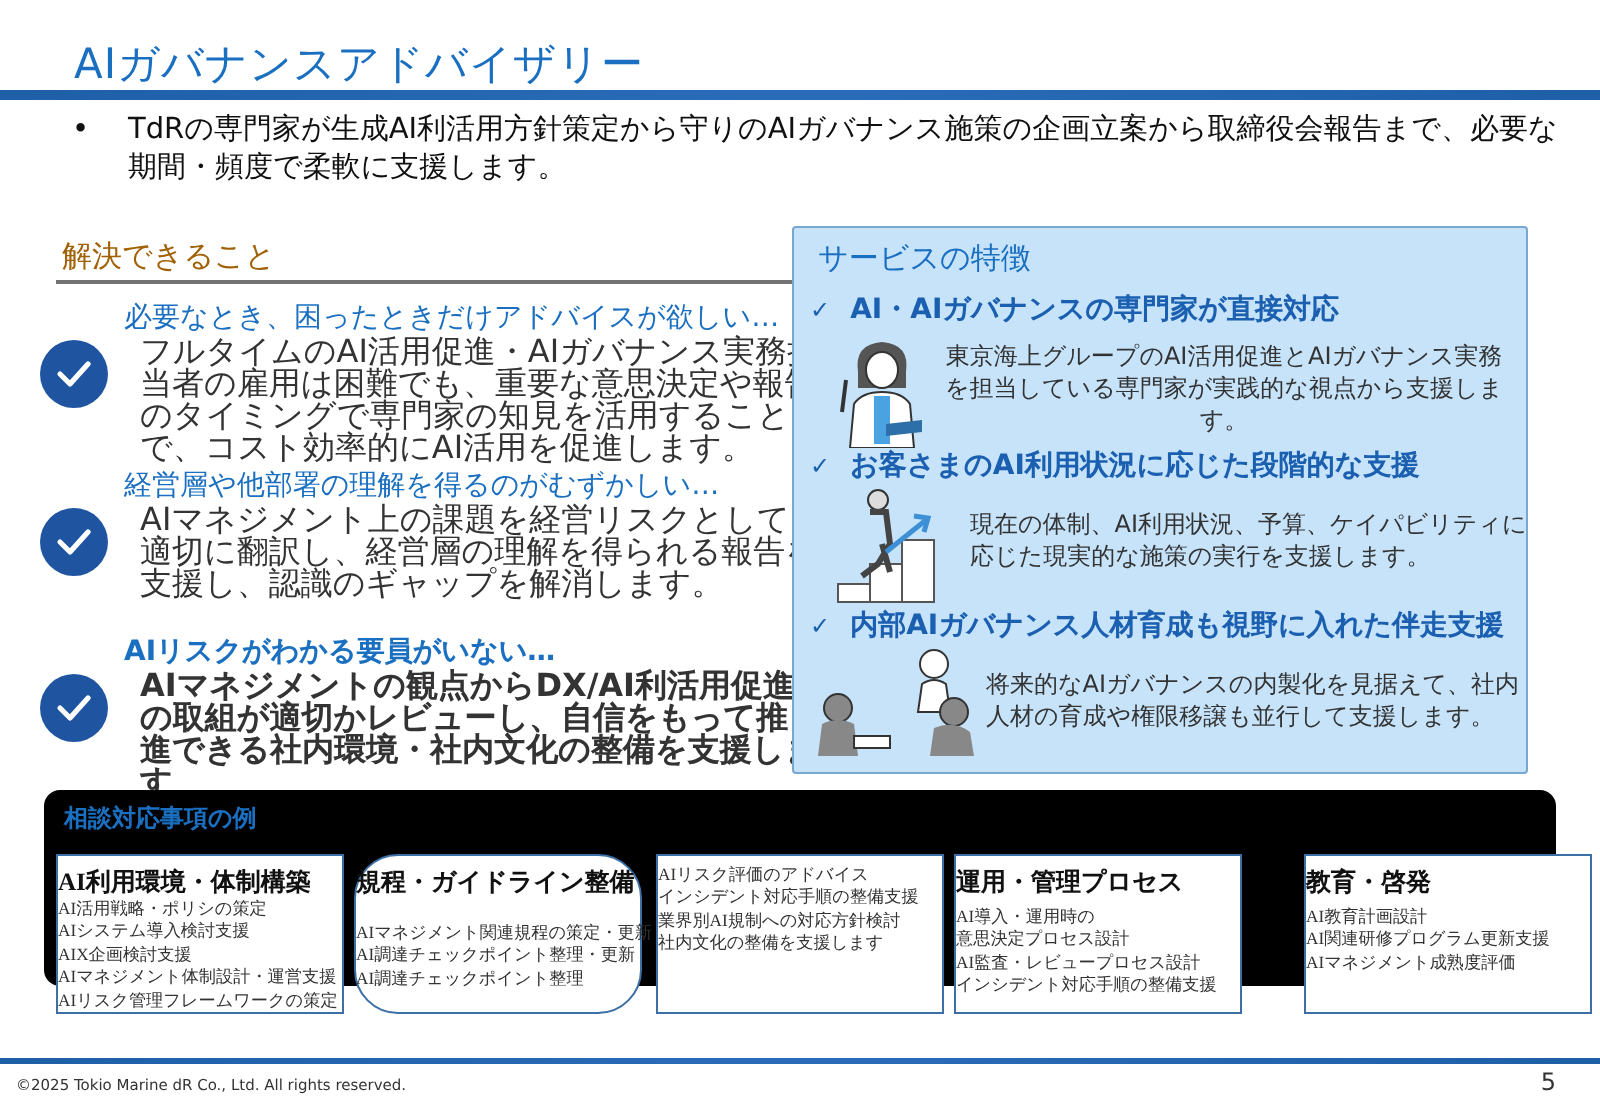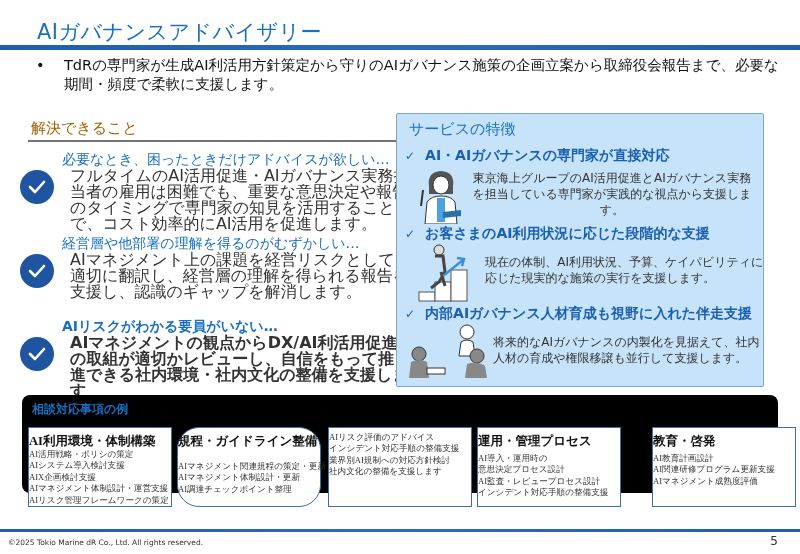--- a/index.html
+++ b/index.html
@@ -177,21 +177,21 @@
     <div class="ci">AIシステム導入検討支援</div>
     <div class="ci">AIX企画検討支援</div>
     <div class="ci">AIマネジメント体制設計・運営支援</div>
     <div class="ci">AIリスク管理フレームワークの策定</div>
   </div>
 
   <div class="ex-card" style="left:155px;border-radius:22px;">
     <div class="ch">規程・ガイドライン整備</div>
     <div style="height:12px;"></div>
     <div class="ci">AIマネジメント関連規程の策定・更新</div>
-    <div class="ci">AIマネジメント体制設計・更新</div>
+    <div class="ci">AI調達チェックポイント整理・更新</div>
     <div class="ci">AI調達チェックポイント整理</div>
   </div>
 
   <div class="ex-card" style="left:306px;">
     <div style="height:4px;"></div>
     <div class="ci">AIリスク評価のアドバイス</div>
     <div class="ci">インシデント対応手順の整備支援</div>
     <div class="ci">業界別AI規制への対応方針検討</div>
     <div class="ci">社内文化の整備を支援します</div>
   </div>

